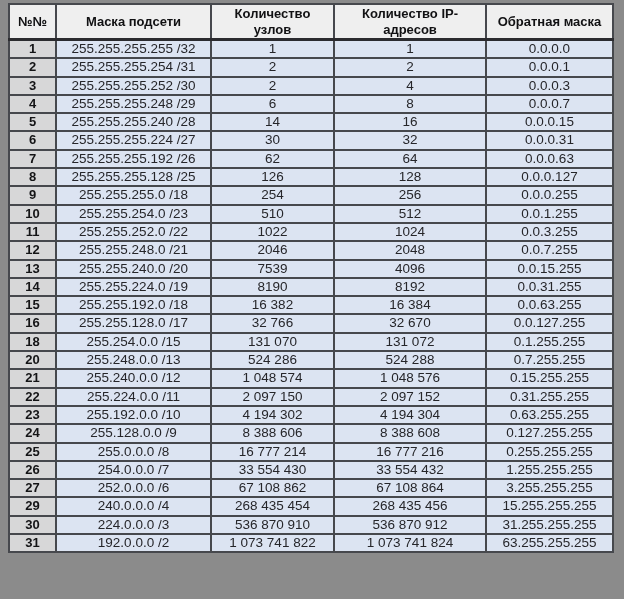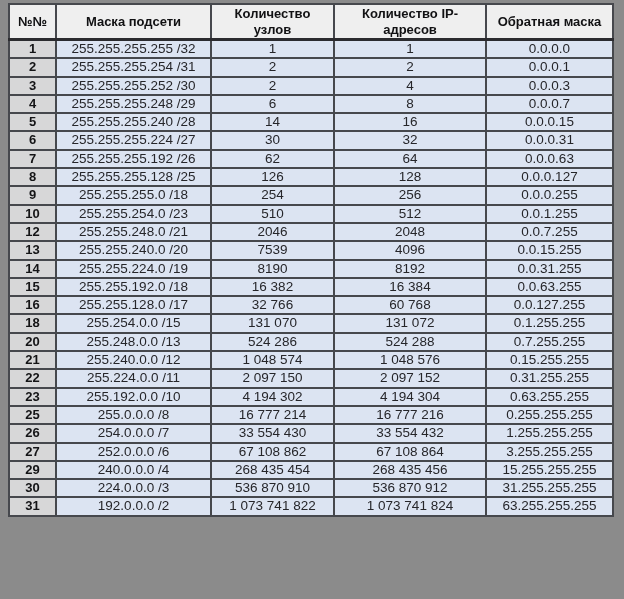--- a/index.html
+++ b/index.html
@@ -146,20 +146,27 @@
           <td>0.0.0.255</td>
         </tr>
         <tr>
           <td class="col-num-cell">10</td>
           <td>255.255.254.0 /23</td>
           <td>510</td>
           <td>512</td>
           <td>0.0.1.255</td>
         </tr>
         <tr>
+          <td class="col-num-cell">11</td>
+          <td>255.255.252.0 /22</td>
+          <td>1022</td>
+          <td>1024</td>
+          <td>0.0.3.255</td>
+        </tr>
+        <tr>
           <td class="col-num-cell">12</td>
           <td>255.255.248.0 /21</td>
           <td>2046</td>
           <td>2048</td>
           <td>0.0.7.255</td>
         </tr>
         <tr>
           <td class="col-num-cell">13</td>
           <td>255.255.240.0 /20</td>
           <td>7539</td>
@@ -177,21 +184,21 @@
           <td class="col-num-cell">15</td>
           <td>255.255.192.0 /18</td>
           <td>16 382</td>
           <td>16 384</td>
           <td>0.0.63.255</td>
         </tr>
         <tr>
           <td class="col-num-cell">16</td>
           <td>255.255.128.0 /17</td>
           <td>32 766</td>
-          <td>60 768</td>
+          <td>32 670</td>
           <td>0.0.127.255</td>
         </tr>
         <tr>
           <td class="col-num-cell">18</td>
           <td>255.254.0.0 /15</td>
           <td>131 070</td>
           <td>131 072</td>
           <td>0.1.255.255</td>
         </tr>
         <tr>
@@ -216,20 +223,27 @@
           <td>0.31.255.255</td>
         </tr>
         <tr>
           <td class="col-num-cell">23</td>
           <td>255.192.0.0 /10</td>
           <td>4 194 302</td>
           <td>4 194 304</td>
           <td>0.63.255.255</td>
         </tr>
         <tr>
+          <td class="col-num-cell">24</td>
+          <td>255.128.0.0 /9</td>
+          <td>8 388 606</td>
+          <td>8 388 608</td>
+          <td>0.127.255.255</td>
+        </tr>
+        <tr>
           <td class="col-num-cell">25</td>
           <td>255.0.0.0 /8</td>
           <td>16 777 214</td>
           <td>16 777 216</td>
           <td>0.255.255.255</td>
         </tr>
         <tr>
           <td class="col-num-cell">26</td>
           <td>254.0.0.0 /7</td>
           <td>33 554 430</td>

